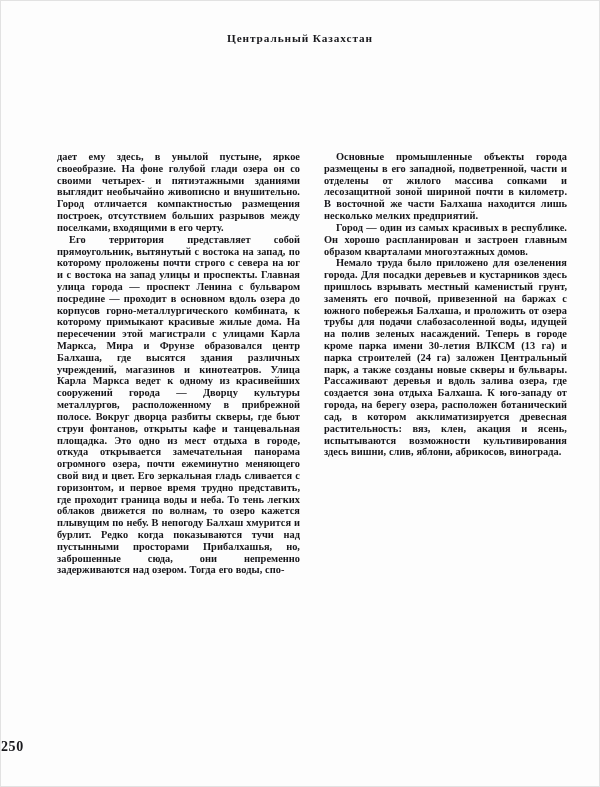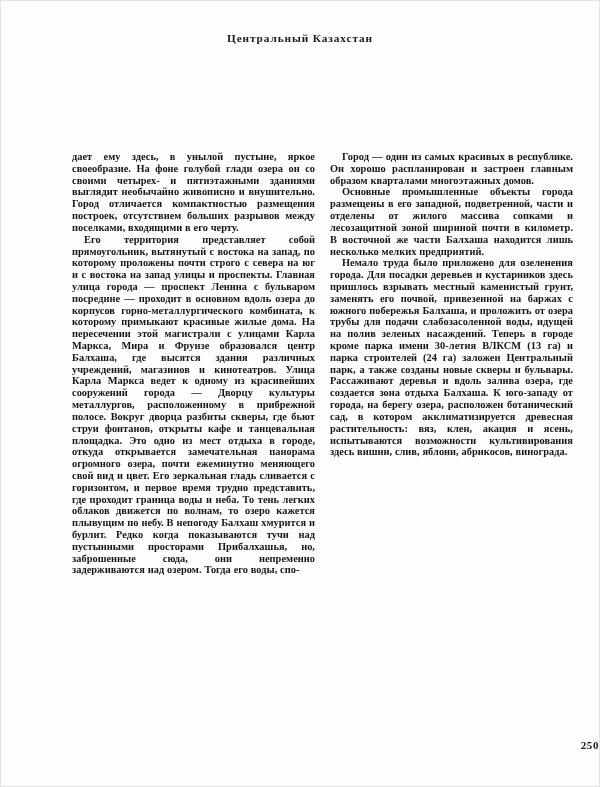--- a/index.html
+++ b/index.html
@@ -35,22 +35,21 @@
     font-weight: 600;
   }
   
   .columns {
     position: absolute;
     top: 150px;
     left: 56px;
     width: 495px;
     height: 570px;
     display: flex;
-    gap: 15px;
-    margin-left: 15px;
+    gap: 24px;
   }
   .col {
     width: 243px;
     flex: 0 0 243px;
   }
   p.para {
     margin: 0;
     font-size: 10.4px;
     line-height: 11.82px;
     text-align: justify;
@@ -63,44 +62,44 @@
   }
   p.para.indent {
     text-indent: 12px;
   }
   
   .folio {
     position: absolute;
     top: 738px;
     left: 0;
     right: 0;
-    text-align: right;
-    font-size: 11px;
+    text-align: left;
+    font-size: 14px;
     font-weight: 700;
     letter-spacing: 0.6px;
     color: #1a1a1e;
   }
 </style>
 </head>
 <body>
 
 <div class="page">
 
   <div class="running-head">Центральный Казахстан</div>
 
   <div class="columns">
 
     <div class="col">
       <p class="para">дает ему здесь, в унылой пустыне, яркое своеобразие. На фоне голубой глади озера он со своими четырех- и пятиэтажными зданиями выглядит необычайно живописно и внушительно. Город отличается компактностью размещения построек, отсутствием больших разрывов между поселками, входящими в его черту.</p>
       <p class="para indent">Его территория представляет собой прямоугольник, вытянутый с востока на запад, по которому проложены почти строго с севера на юг и с востока на запад улицы и проспекты. Главная улица города — проспект Ленина с бульваром посредине — проходит в основном вдоль озера до корпусов горно-металлургического комбината, к которому примыкают красивые жилые дома. На пересечении этой магистрали с улицами Карла Маркса, Мира и Фрунзе образовался центр Балхаша, где высятся здания различных учреждений, магазинов и кинотеатров. Улица Карла Маркса ведет к одному из красивейших сооружений города — Дворцу культуры металлургов, расположенному в прибрежной полосе. Вокруг дворца разбиты скверы, где бьют струи фонтанов, открыты кафе и танцевальная площадка. Это одно из мест отдыха в городе, откуда открывается замечательная панорама огромного озера, почти ежеминутно меняющего свой вид и цвет. Его зеркальная гладь сливается с горизонтом, и первое время трудно представить, где проходит граница воды и неба. То тень легких облаков движется по волнам, то озеро кажется плывущим по небу. В непогоду Балхаш хмурится и бурлит. Редко когда показываются тучи над пустынными просторами Прибалхашья, но, заброшенные сюда, они непременно задерживаются над озером. Тогда его воды, спо-</p>
     </div>
 
     <div class="col">
+      <p class="para indent">Основные промышленные объекты города размещены в его западной, подветренной, части и отделены от жилого массива сопками и лесозащитной зоной шириной почти в километр. В восточной же части Балхаша находится лишь несколько мелких предприятий.</p>
       <p class="para indent">Город — один из самых красивых в республике. Он хорошо распланирован и застроен главным образом кварталами многоэтажных домов.</p>
-      <p class="para indent">Основные промышленные объекты города размещены в его западной, подветренной, части и отделены от жилого массива сопками и лесозащитной зоной шириной почти в километр. В восточной же части Балхаша находится лишь несколько мелких предприятий.</p>
       <p class="para indent">Немало труда было приложено для озеленения города. Для посадки деревьев и кустарников здесь пришлось взрывать местный каменистый грунт, заменять его почвой, привезенной на баржах с южного побережья Балхаша, и проложить от озера трубы для подачи слабозасоленной воды, идущей на полив зеленых насаждений. Теперь в городе кроме парка имени 30-летия ВЛКСМ (13 га) и парка строителей (24 га) заложен Центральный парк, а также созданы новые скверы и бульвары. Рассаживают деревья и вдоль залива озера, где создается зона отдыха Балхаша. К юго-западу от города, на берегу озера, расположен ботанический сад, в котором акклиматизируется древесная растительность: вяз, клен, акация и ясень, испытываются возможности культивирования здесь вишни, слив, яблони, абрикосов, винограда.</p>
     </div>
 
   </div>
 
   <div class="folio">250</div>
 
 </div>
 
 </body></html>

